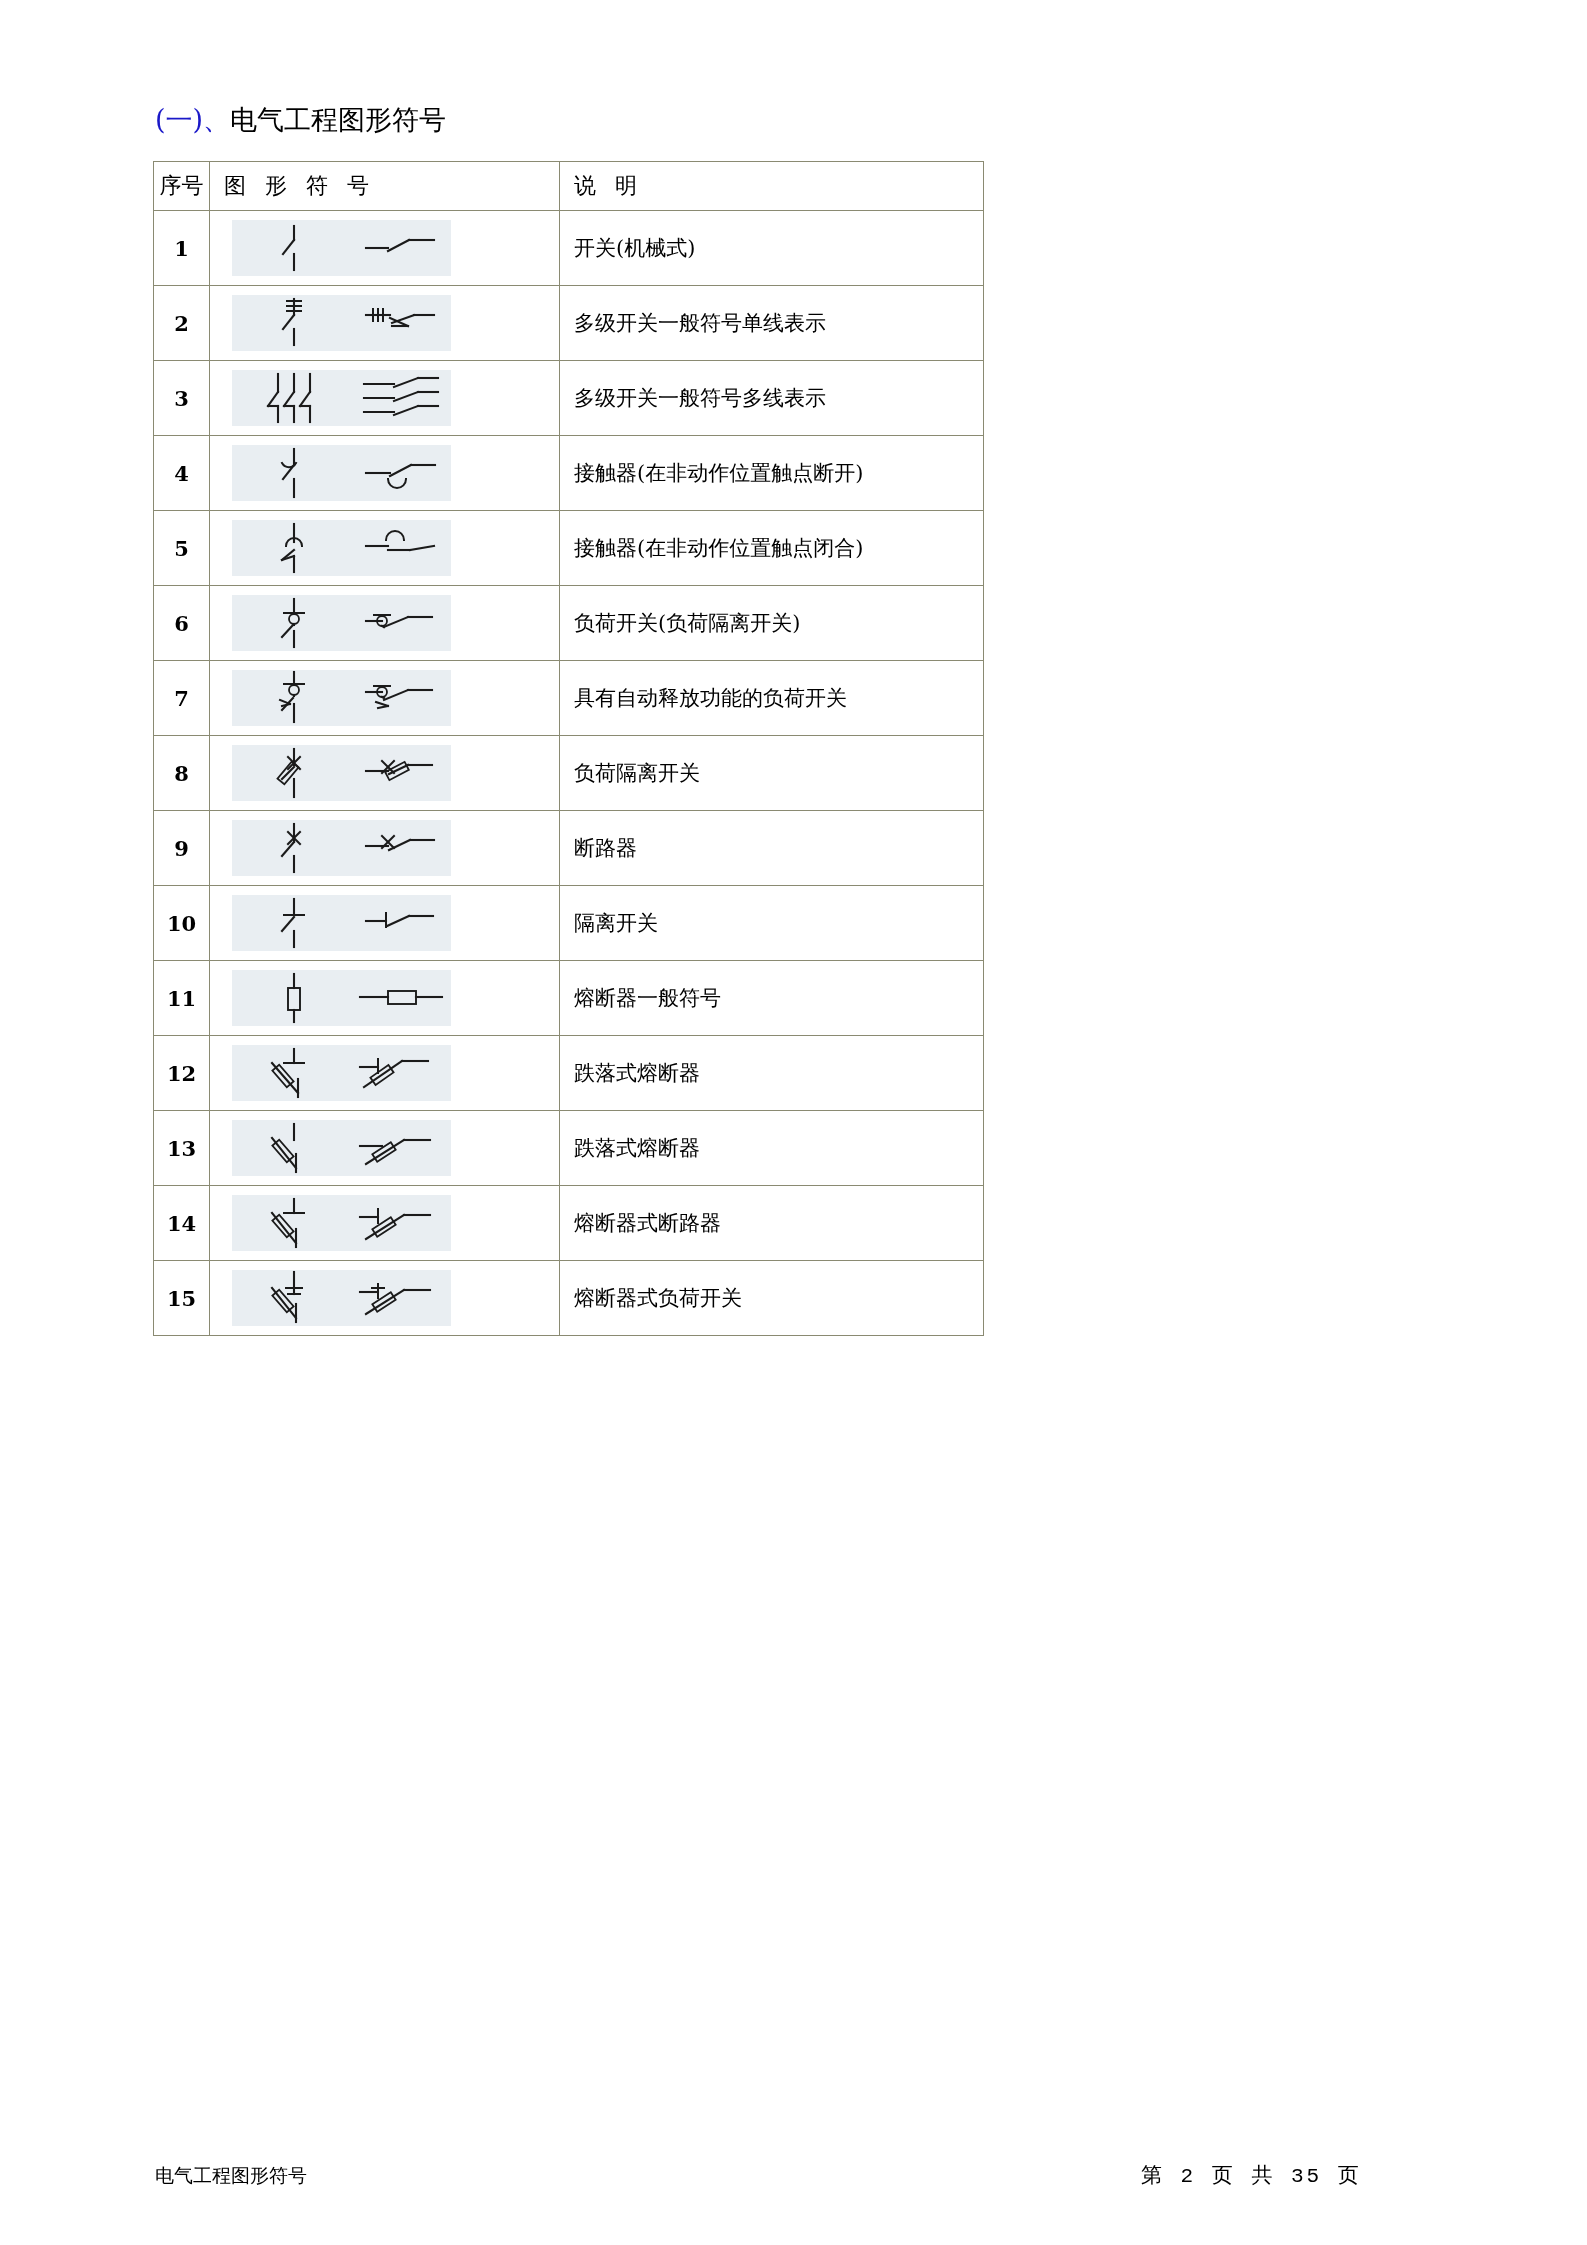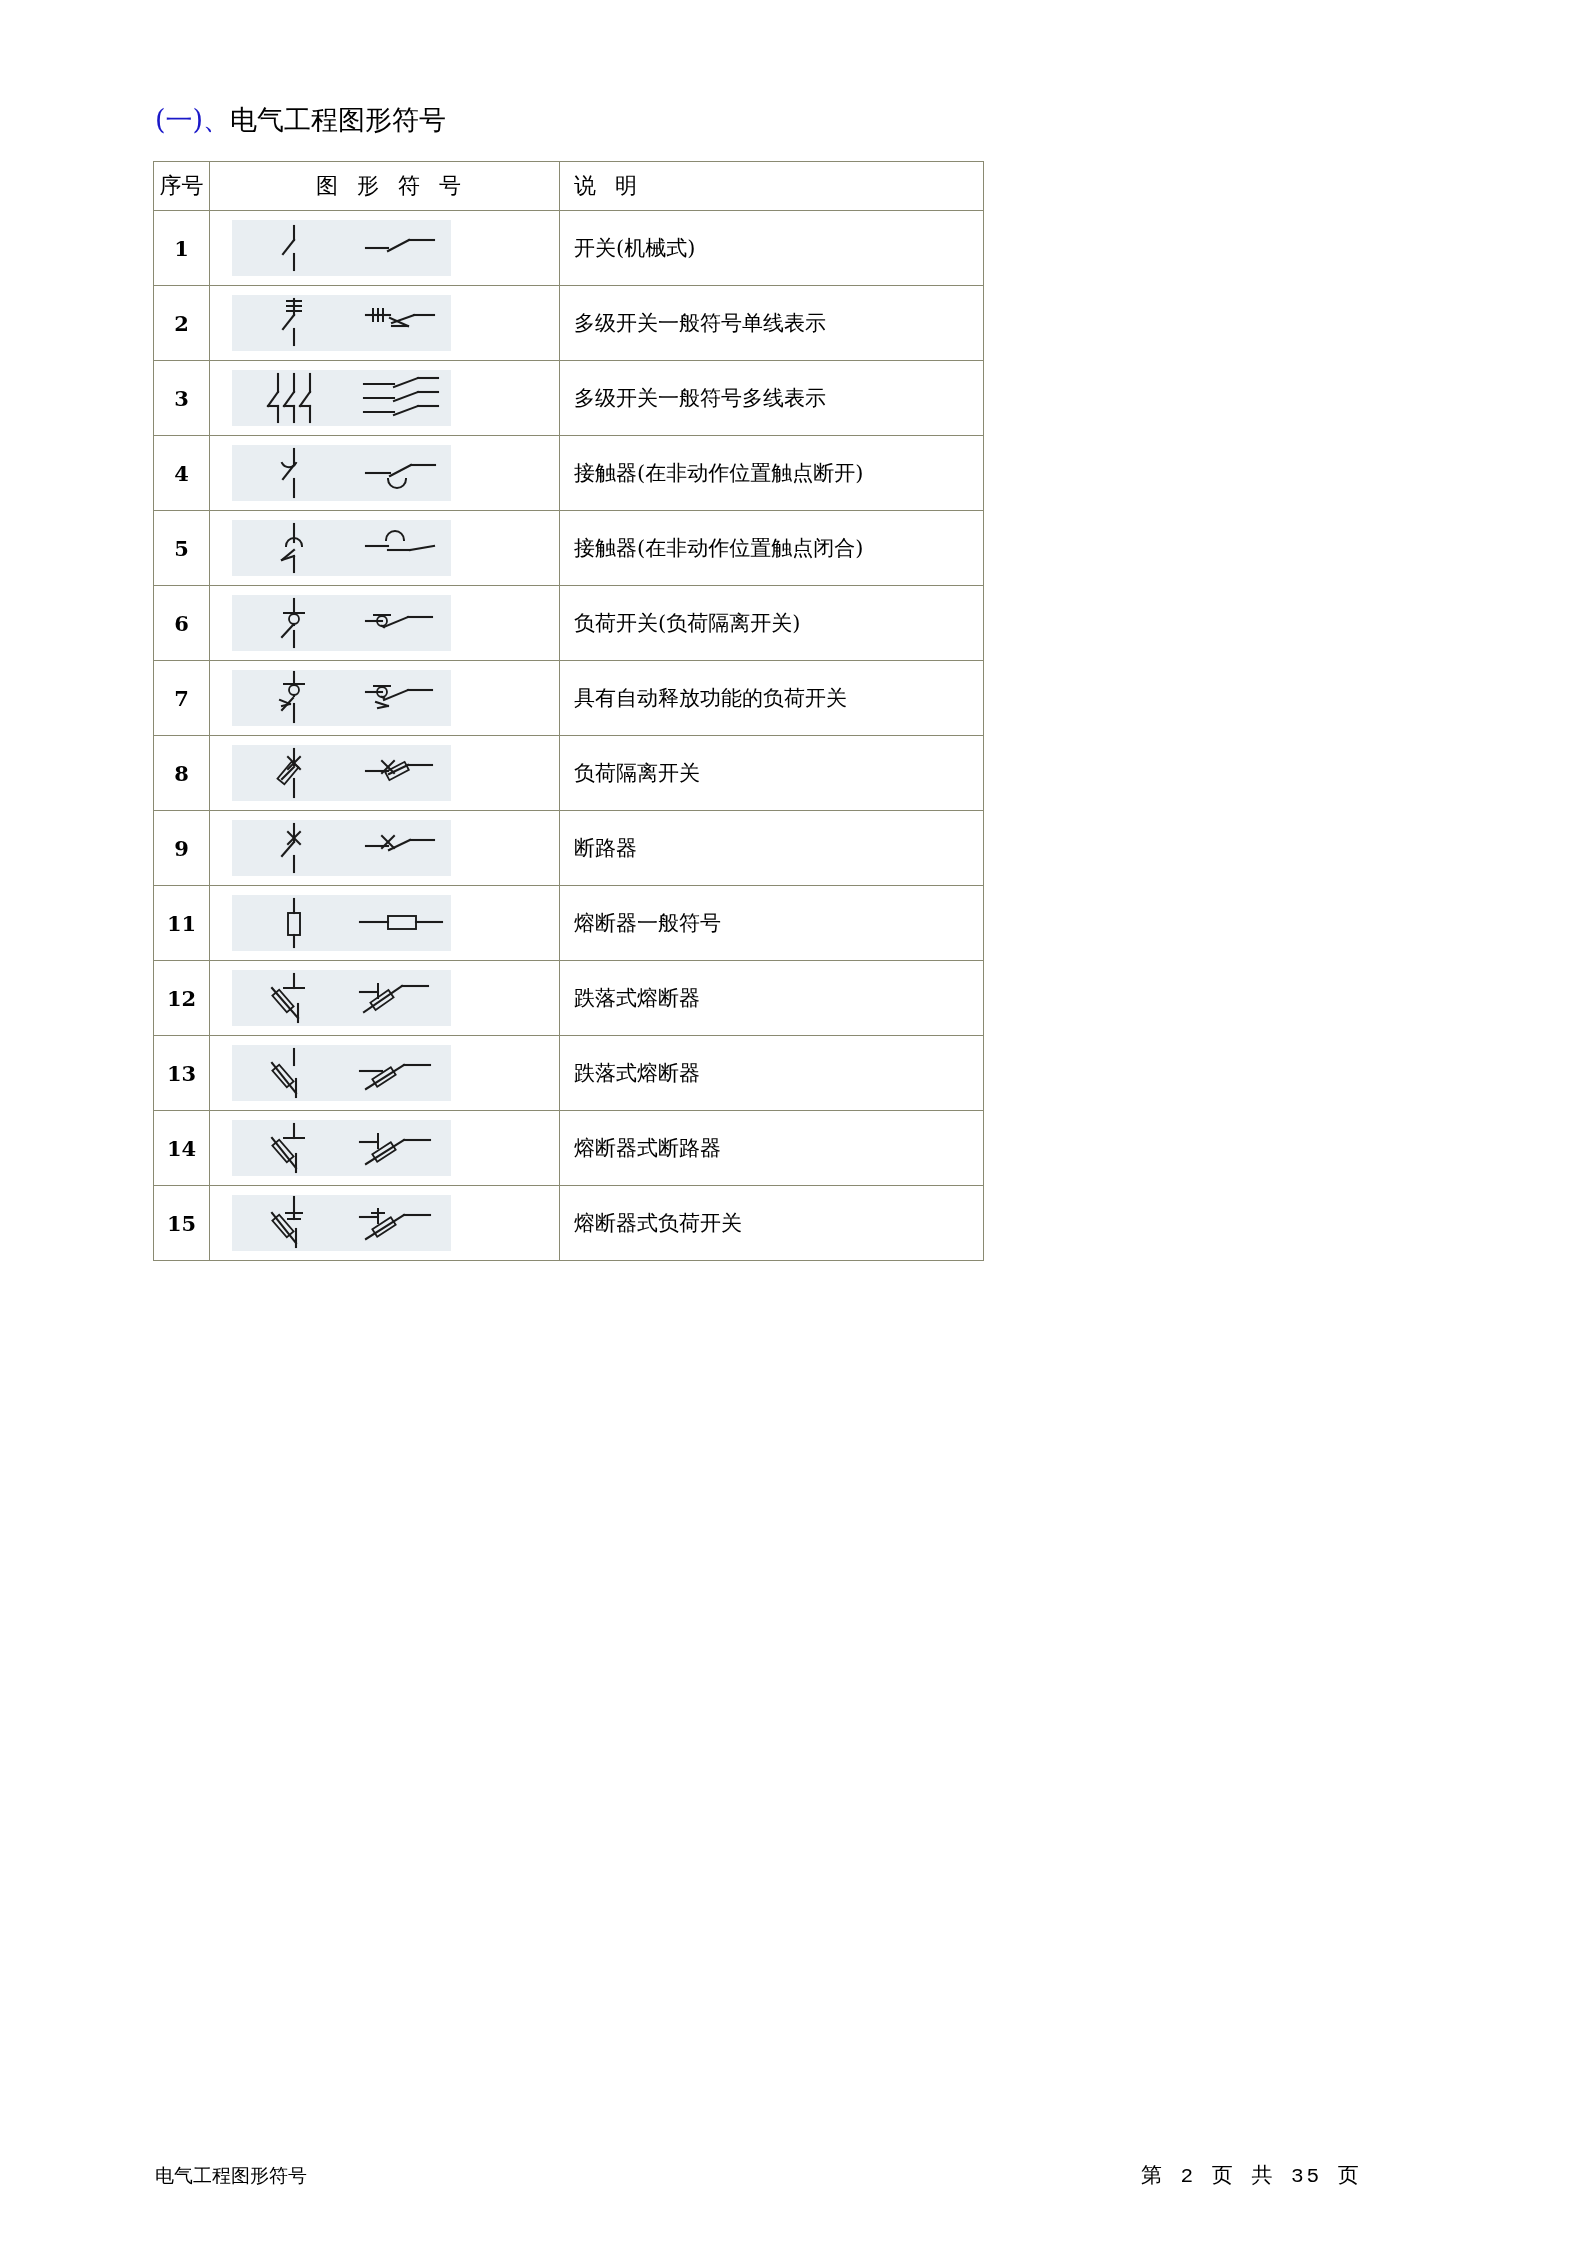--- a/index.html
+++ b/index.html
@@ -54,21 +54,21 @@
 
   .hdr {
     height: 48px;
     font-family: "DejaVu Serif", "Liberation Serif", serif;
     font-size: 22px;
     color: #000;
     text-align: left;
     font-weight: normal;
   }
   .hdr-no    { text-align: center; }
-  .hdr-sym   { padding-left: 14px !important; letter-spacing: 6px; text-align: center; }
+  .hdr-sym   { padding-left: 14px !important; letter-spacing: 6px; }
   .hdr-desc  { padding-left: 14px !important; letter-spacing: 6px; }
 
   td.no {
     text-align: center;
     font-family: "DejaVu Serif", "Liberation Serif", serif;
     font-size: 21px;
     font-weight: bold;
   }
   td.symcell {
     padding: 0 !important;
@@ -350,20 +350,40 @@
                   <line x1="150" y1="28" x2="162" y2="16" stroke="#1b1b1b" fill="none" stroke-linecap="square" stroke-width="2"></line>
                   <line x1="157" y1="30" x2="178" y2="20" stroke="#1b1b1b" fill="none" stroke-linecap="square" stroke-width="2.1"></line>
                   <line x1="178" y1="20" x2="202" y2="20" stroke="#1b1b1b" fill="none" stroke-linecap="square" stroke-width="2.1"></line>
                 </svg>
               </div>
             </div>
           </td>
           <td class="desc">断路器</td>
         </tr>
         <tr>
+          <td class="no">10</td>
+          <td class="symcell">
+            <div class="symwrap">
+              <div class="symbox">
+                <svg class="svgwrap" viewBox="0 0 219 56" preserveAspectRatio="xMidYMid meet" xmlns="http://www.w3.org/2000/svg">
+                  <line x1="62" y1="4" x2="62" y2="20" stroke="#1b1b1b" fill="none" stroke-linecap="square" stroke-width="2.1"></line>
+                  <line x1="52" y1="20" x2="72" y2="20" stroke="#1b1b1b" fill="none" stroke-linecap="square" stroke-width="2"></line>
+                  <line x1="62" y1="22" x2="50" y2="36" stroke="#1b1b1b" fill="none" stroke-linecap="square" stroke-width="2.1"></line>
+                  <line x1="62" y1="36" x2="62" y2="52" stroke="#1b1b1b" fill="none" stroke-linecap="square" stroke-width="2.1"></line>
+                  <line x1="134" y1="26" x2="154" y2="26" stroke="#1b1b1b" fill="none" stroke-linecap="square" stroke-width="2.1"></line>
+                  <line x1="154" y1="18" x2="154" y2="32" stroke="#1b1b1b" fill="none" stroke-linecap="square" stroke-width="2"></line>
+                  <line x1="155" y1="31" x2="177" y2="21" stroke="#1b1b1b" fill="none" stroke-linecap="square" stroke-width="2.1"></line>
+                  <line x1="177" y1="21" x2="201" y2="21" stroke="#1b1b1b" fill="none" stroke-linecap="square" stroke-width="2.1"></line>
+                </svg>
+              </div>
+            </div>
+          </td>
+          <td class="desc">隔离开关</td>
+        </tr>
+        <tr>
           <td class="no">11</td>
           <td class="symcell">
             <div class="symwrap">
               <div class="symbox">
                 <svg class="svgwrap" viewBox="0 0 219 56" preserveAspectRatio="xMidYMid meet" xmlns="http://www.w3.org/2000/svg">
                   <line x1="62" y1="4" x2="62" y2="18" stroke="#1b1b1b" fill="none" stroke-linecap="square" stroke-width="2.1"></line>
                   <rect x="56" y="18" width="12" height="22" stroke="#1b1b1b" fill="none" stroke-linecap="square" stroke-width="1.9"></rect>
                   <line x1="62" y1="40" x2="62" y2="52" stroke="#1b1b1b" fill="none" stroke-linecap="square" stroke-width="2.1"></line>
                   <line x1="128" y1="27" x2="156" y2="27" stroke="#1b1b1b" fill="none" stroke-linecap="square" stroke-width="2.1"></line>
                   <rect x="156" y="21" width="28" height="13" stroke="#1b1b1b" fill="none" stroke-linecap="square" stroke-width="1.9"></rect>

